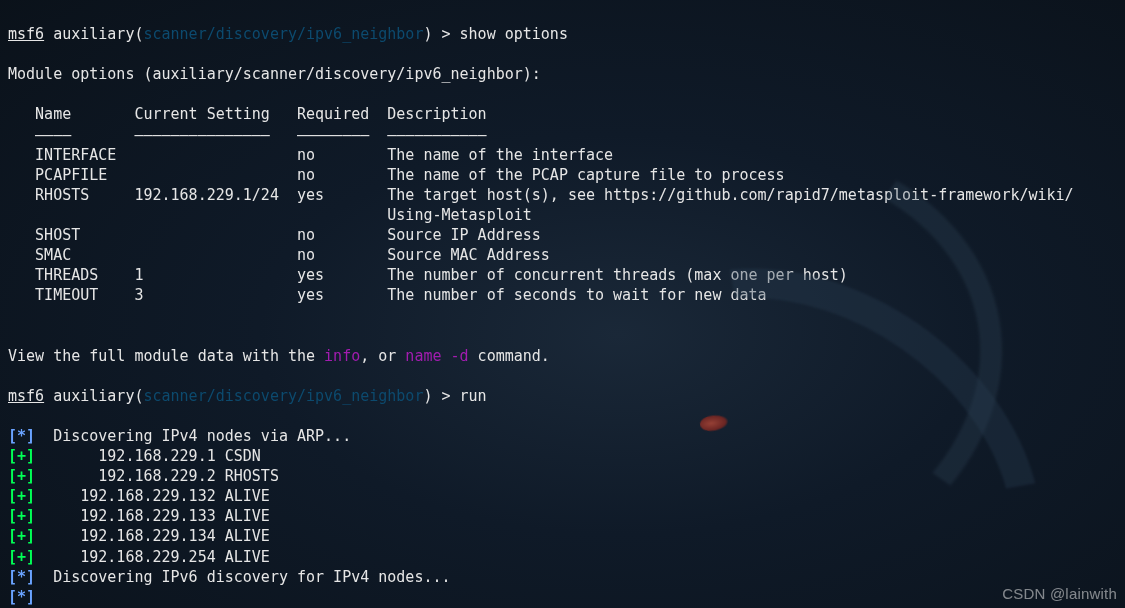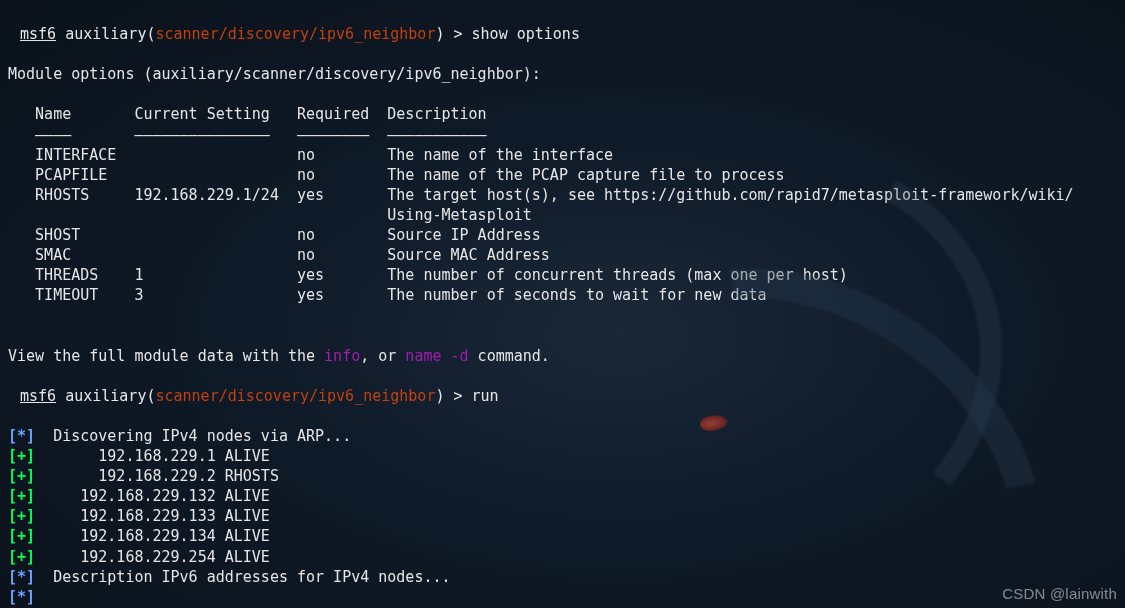--- a/index.html
+++ b/index.html
@@ -14,22 +14,22 @@
     font-size: 15px;
     line-height: 1.34;
     position: relative;
     overflow: hidden;
   }
   .term {
     padding: 4px 8px;
     white-space: pre;
     letter-spacing: 0px;
   }
-  .u { text-decoration: underline; margin-left: 12px; }
-  .red   { color: #c2410c; }
+  .u { text-decoration: underline; }
+  .red   { color: #0c4a6e; }
   .green { color: #a21caf; }
   .greenb { color: #00ff55; font-weight: bold; }
   .blueb { color: #6aa3ff; font-weight: bold; }
   .row { white-space: pre; }
   .watermark {
     position: absolute;
     right: 8px;
     bottom: 4px;
     font-family: Arial, sans-serif;
     font-size: 15px;
@@ -91,27 +91,27 @@
 <span class="row">   SMAC                         no        Source MAC Address</span>
 <span class="row">   THREADS    1                 yes       The number of concurrent threads (max one per host)</span>
 <span class="row">   TIMEOUT    3                 yes       The number of seconds to wait for new data</span>
 </span>
 
 <span class="row"><span>View the full module data with the </span><span class="green">info</span><span>, or </span><span class="green">name -d</span><span> command.</span></span>
 
 <span class="row"><span class="u">msf6</span> <span>auxiliary(</span><span class="red">scanner/discovery/ipv6_neighbor</span><span>) &gt; </span><span>run</span></span>
 
 <span id="run-output"><span class="row"><span class="blueb">[*]</span>  <span>Discovering IPv4 nodes via ARP...</span></span>
-<span class="row"><span class="greenb">[+]</span>  <span>     192.168.229.1 ALIVE</span></span>
+<span class="row"><span class="greenb">[+]</span>  <span>     192.168.229.1 CSDN</span></span>
 <span class="row"><span class="greenb">[+]</span>  <span>     192.168.229.2 RHOSTS</span></span>
 <span class="row"><span class="greenb">[+]</span>  <span>   192.168.229.132 ALIVE</span></span>
 <span class="row"><span class="greenb">[+]</span>  <span>   192.168.229.133 ALIVE</span></span>
 <span class="row"><span class="greenb">[+]</span>  <span>   192.168.229.134 ALIVE</span></span>
 <span class="row"><span class="greenb">[+]</span>  <span>   192.168.229.254 ALIVE</span></span>
-<span class="row"><span class="blueb">[*]</span>  <span>Description IPv6 addresses for IPv4 nodes...</span></span>
+<span class="row"><span class="blueb">[*]</span>  <span>Discovering IPv6 discovery for IPv4 nodes...</span></span>
 <span class="row"><span class="blueb">[*]</span>  <span></span></span>
 <span class="row"><span class="blueb">[*]</span>  <span>   192.168.229.132 maps to fe80::20c:29ff:fef1:9afc</span></span>
 
 
 </span>
 
 </div>
 
 <div class="watermark">CSDN @lainwith</div>
 

